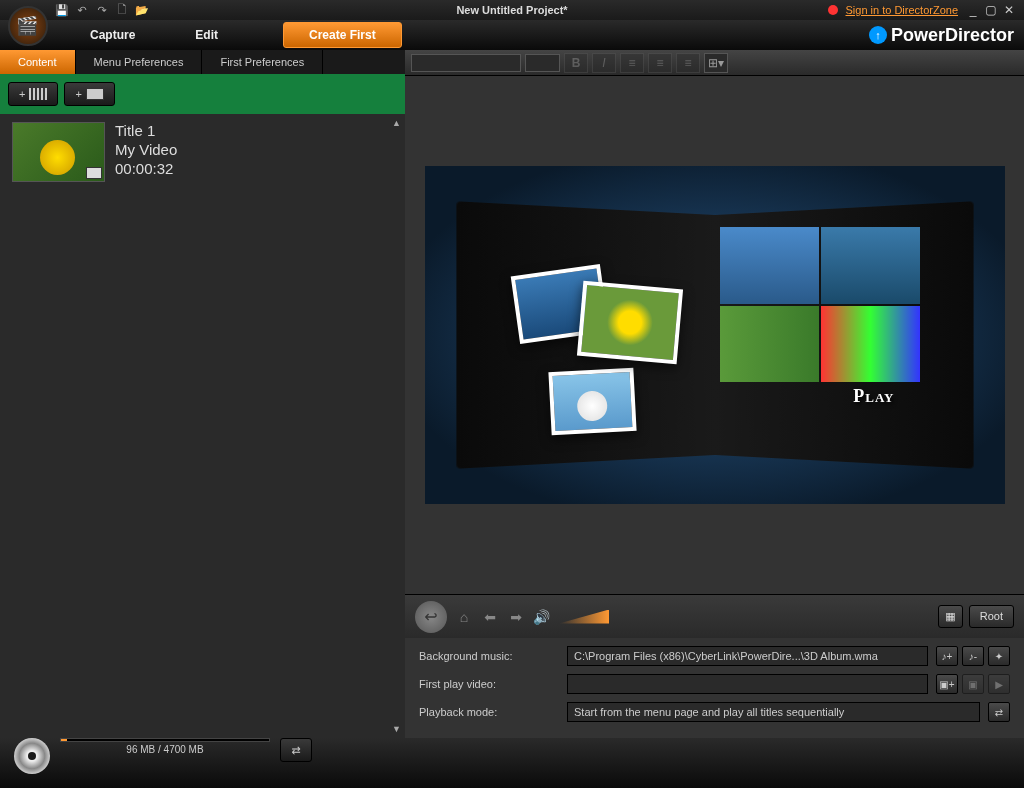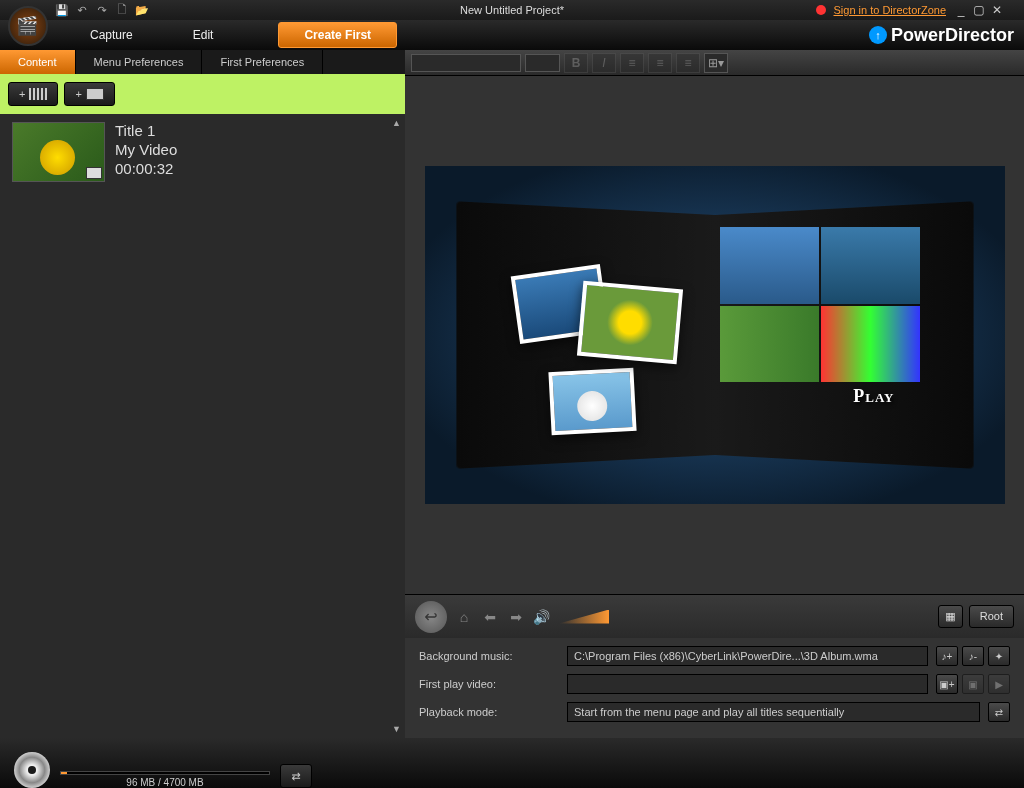--- a/index.html
+++ b/index.html
@@ -1,37 +1,37 @@
 <!DOCTYPE html>
 <html><head>
 <meta charset="utf-8">
 <style>
 * { margin: 0; padding: 0; box-sizing: border-box; font-family: Arial, sans-serif; }
 body { background: #1a1a1a; width: 1024px; height: 788px; overflow: hidden; color: #ccc; font-size: 11px; }
 
 .titlebar { height: 20px; background: linear-gradient(#2a2a2a,#1a1a1a); display: flex; align-items: center; position: relative; }
 .titlebar-icons { display: flex; gap: 6px; margin-left: 55px; }
 .titlebar-icons span { width: 14px; height: 14px; color: #aaa; cursor: pointer; display: flex; align-items: center; justify-content: center; }
-.titlebar-center { position: absolute; left: 50%; transform: translateX(-50%); color: #ddd; font-size: 11px; }
-.titlebar-right { position: absolute; right: 20px; display: flex; align-items: center; gap: 8px; }
+.titlebar-center { position: absolute; left: 50%; transform: translateX(-50%); color: #ddd; font-size: 11px; font-weight: bold; }
+.titlebar-right { position: absolute; right: 8px; display: flex; align-items: center; gap: 8px; }
 .directorzone { color: #ff9933; text-decoration: underline; font-size: 11px; }
 .dz-dot { width: 10px; height: 10px; background: #ff3333; border-radius: 50%; display: inline-block; }
 .win-controls { display: flex; gap: 4px; }
 .win-controls span { width: 14px; height: 14px; color: #ccc; cursor: pointer; display: flex; align-items: center; justify-content: center; font-size: 12px; }
 
 .header { height: 30px; background: linear-gradient(#2a2a2a,#0a0a0a); display: flex; align-items: center; position: relative; }
 .logo { width: 40px; height: 40px; position: absolute; left: 8px; top: -14px; background: radial-gradient(circle,#8b4513,#2a1a0a); border-radius: 50%; border: 2px solid #333; display: flex; align-items: center; justify-content: center; font-size: 18px; z-index: 10; }
 .main-tabs { display: flex; margin-left: 60px; }
-.main-tab { padding: 0 30px; color: #eee; cursor: pointer; font-size: 12px; font-weight: normal; }
+.main-tab { padding: 0 30px; color: #eee; cursor: pointer; font-size: 12px; font-weight: bold; }
 .create-disc-btn { background: linear-gradient(#ff9933,#cc6600); color: #fff; padding: 5px 25px; border-radius: 3px; margin-left: 35px; font-size: 12px; font-weight: bold; cursor: pointer; border: 1px solid #ff9933; }
 .brand { position: absolute; right: 10px; color: #fff; font-size: 18px; font-weight: bold; display: flex; align-items: center; gap: 4px; }
 .brand-icon { width: 18px; height: 18px; background: #0099ff; border-radius: 50%; display: inline-flex; align-items: center; justify-content: center; color: #fff; font-size: 11px; }
 
 .content { display: flex; height: 688px; }
-.left-panel { width: 405px; background: #bef264; display: flex; flex-direction: column; }
+.left-panel { width: 405px; background: #15803d; display: flex; flex-direction: column; }
 .sub-tabs { display: flex; background: #1a1a1a; }
 .sub-tab { padding: 6px 18px; color: #ccc; font-size: 11px; cursor: pointer; border-right: 1px solid #000; }
 .sub-tab.active { background: linear-gradient(#ff9933,#cc6600); color: #fff; }
 
 .toolbar-row { display: flex; padding: 8px; gap: 6px; }
 .tb-btn { background: linear-gradient(#3a3a3a,#1a1a1a); border: 1px solid #000; border-radius: 3px; padding: 5px 10px; color: #ccc; cursor: pointer; display: flex; align-items: center; gap: 4px; font-size: 11px; }
 .menu-struct-btn { flex: 1; justify-content: center; margin-left: 50px; }
 .menu-struct-icon { width: 18px; height: 14px; background: linear-gradient(#ff9933,#ffcc66); border-radius: 2px; position: relative; }
 .menu-struct-icon::after { content: ''; position: absolute; right: -6px; bottom: -3px; width: 10px; height: 8px; background: #66ccff; border-radius: 1px; }
 
@@ -77,21 +77,21 @@
 .nav-right { margin-left: auto; display: flex; gap: 6px; }
 .nav-btn { background: linear-gradient(#4a4a4a,#2a2a2a); border: 1px solid #000; border-radius: 3px; padding: 4px 10px; color: #ddd; cursor: pointer; font-size: 11px; }
 
 .settings-area { background: #333; padding: 8px 14px; }
 .setting-row { display: flex; align-items: center; margin-bottom: 8px; gap: 8px; }
 .setting-label { width: 140px; color: #ccc; font-size: 11px; }
 .setting-input { flex: 1; height: 20px; background: #2a2a2a; border: 1px solid #000; color: #ccc; padding: 0 6px; font-size: 11px; }
 .setting-btns { display: flex; gap: 4px; }
 .sb { width: 22px; height: 20px; background: linear-gradient(#4a4a4a,#2a2a2a); border: 1px solid #000; border-radius: 2px; color: #ccc; display: flex; align-items: center; justify-content: center; cursor: pointer; font-size: 10px; }
 
-.bottom-bar { height: 50px; background: linear-gradient(#2a2a2a,#0a0a0a); display: flex; align-items: flex-end; padding: 0 14px; gap: 10px; }
+.bottom-bar { height: 50px; background: linear-gradient(#2a2a2a,#0a0a0a); display: flex; align-items: flex-start; padding: 0 14px; gap: 10px; }
 .disc-icon { width: 36px; height: 36px; background: radial-gradient(circle,#eee 20%,#888 50%,#ccc 70%); border-radius: 50%; position: relative; }
 .disc-icon::after { content: ''; position: absolute; left: 50%; top: 50%; transform: translate(-50%,-50%); width: 8px; height: 8px; background: #1a1a1a; border-radius: 50%; }
 .capacity { width: 210px; display: flex; flex-direction: column; gap: 2px; }
 .cap-bar { height: 4px; background: #000; border: 1px solid #444; position: relative; }
 .cap-fill { position: absolute; left: 0; top: 0; height: 100%; width: 3%; background: #ff9933; }
 .cap-text { text-align: center; color: #ccc; font-size: 10px; }
 .swap-btn { width: 32px; height: 24px; background: linear-gradient(#3a3a3a,#1a1a1a); border: 1px solid #000; border-radius: 3px; display: flex; align-items: center; justify-content: center; color: #ccc; cursor: pointer; }
 .action-btns { margin-left: auto; display: flex; gap: 10px; }
 .action-btn { width: 110px; height: 30px; background: linear-gradient(#3a3a3a,#1a1a1a); border: 1px solid #000; border-radius: 4px; display: flex; align-items: center; justify-content: center; gap: 8px; color: #ddd; cursor: pointer; font-size: 11px; }
 .play-tri { width: 0; height: 0; border-left: 14px solid #0099ff; border-top: 9px solid transparent; border-bottom: 9px solid transparent; }

